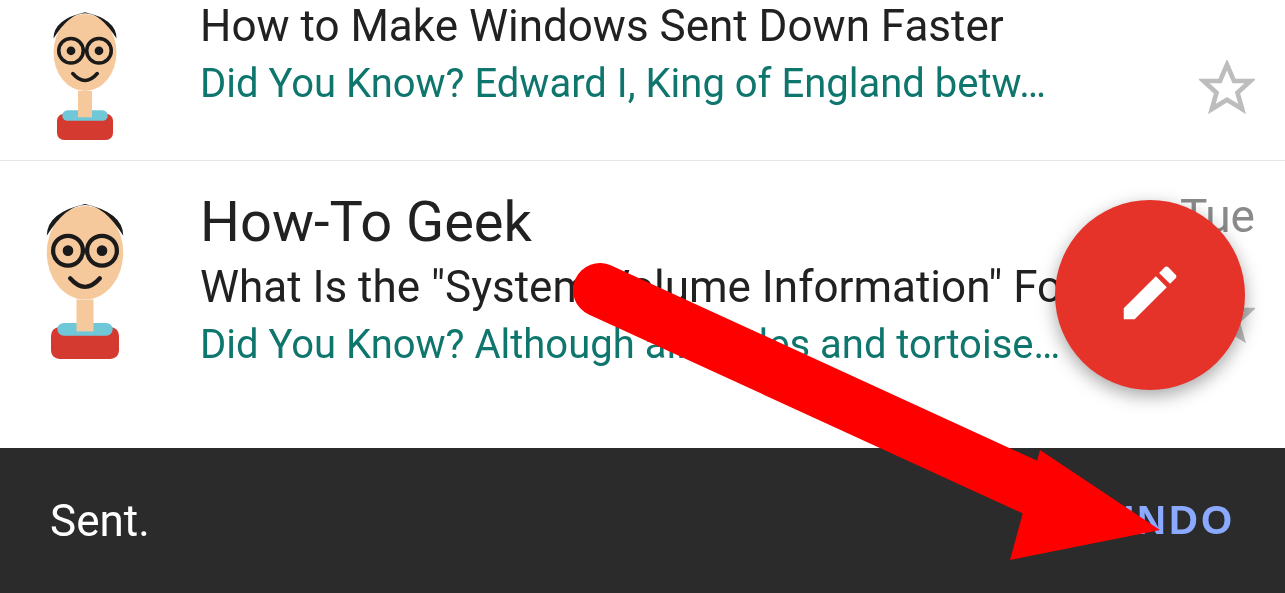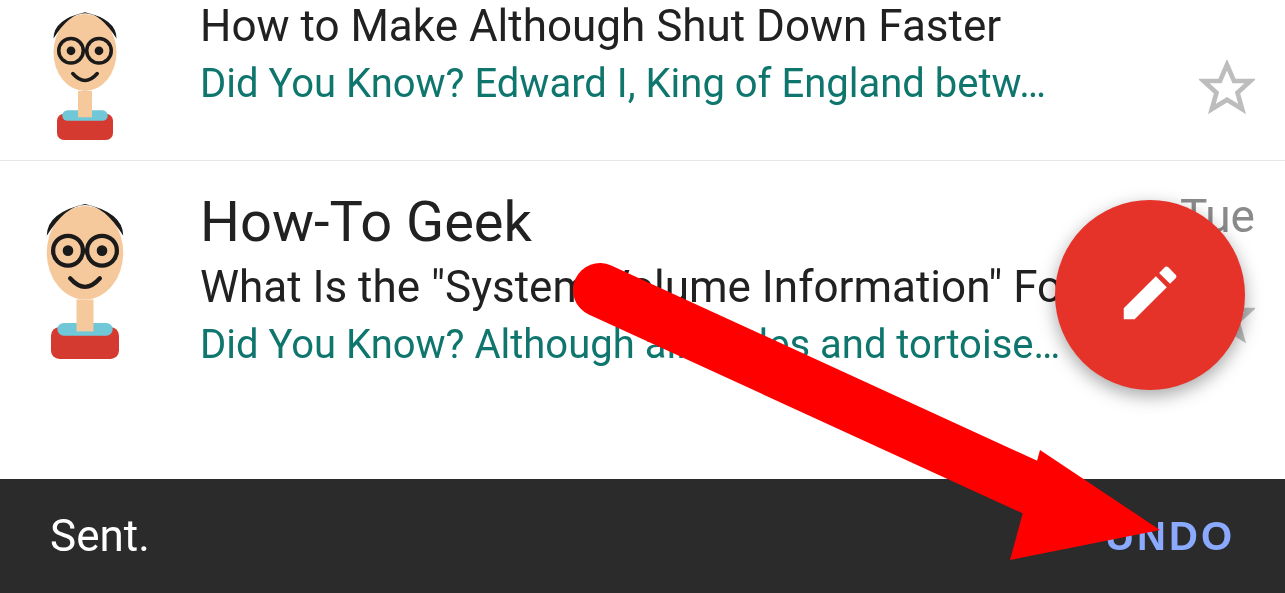--- a/index.html
+++ b/index.html
@@ -77,21 +77,21 @@
     align-items: center;
     justify-content: center;
     box-shadow: 0 6px 18px rgba(0,0,0,0.35);
     z-index: 5;
   }
   .fab svg { width: 70px; height: 70px; }
 
   .snackbar {
     position: absolute;
     left: 0; right: 0; bottom: 0;
-    height: 114px;
+    height: 145px;
     background: #2b2b2b;
     display: flex;
     align-items: center;
     justify-content: space-between;
     padding: 0 50px;
     z-index: 3;
   }
   .snackbar-msg { color: #ffffff; font-size: 44px; }
   .snackbar-action {
     color: #8aa9ff;
@@ -127,21 +127,21 @@
         <circle cx="34" cy="58" r="14" fill="none" stroke="#1a1a1a" stroke-width="4"></circle>
         <circle cx="66" cy="58" r="14" fill="none" stroke="#1a1a1a" stroke-width="4"></circle>
         <line x1="48" y1="58" x2="52" y2="58" stroke="#1a1a1a" stroke-width="4"></line>
         <circle cx="34" cy="58" r="5" fill="#1a1a1a"></circle>
         <circle cx="66" cy="58" r="5" fill="#1a1a1a"></circle>
         <path d="M36 84 Q50 100 64 84" fill="none" stroke="#1a1a1a" stroke-width="4" stroke-linecap="round"></path>
         <rect x="42" y="104" width="16" height="30" fill="#f6c99c"></rect>
       </svg>
     </div>
     <div class="content">
-      <div class="subject">How to Make Although Shut Down Faster</div>
+      <div class="subject">How to Make Windows Sent Down Faster</div>
       <div class="preview">Did You Know? Edward I, King of England betw…</div>
     </div>
     <div class="meta" style="height:120px;">
       <span></span>
       <span class="star">
         <svg viewBox="0 0 24 24" fill="none" stroke="#bdbdbd" stroke-width="2">
           <polygon points="12,2 15,9 22,9 16.5,14 18.5,21 12,17 5.5,21 7.5,14 2,9 9,9"></polygon>
         </svg>
       </span>
     </div>

